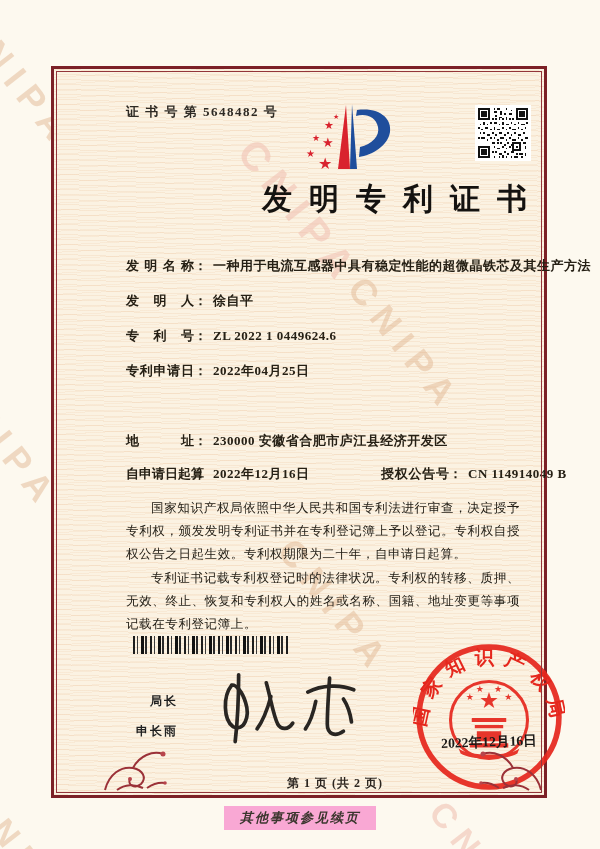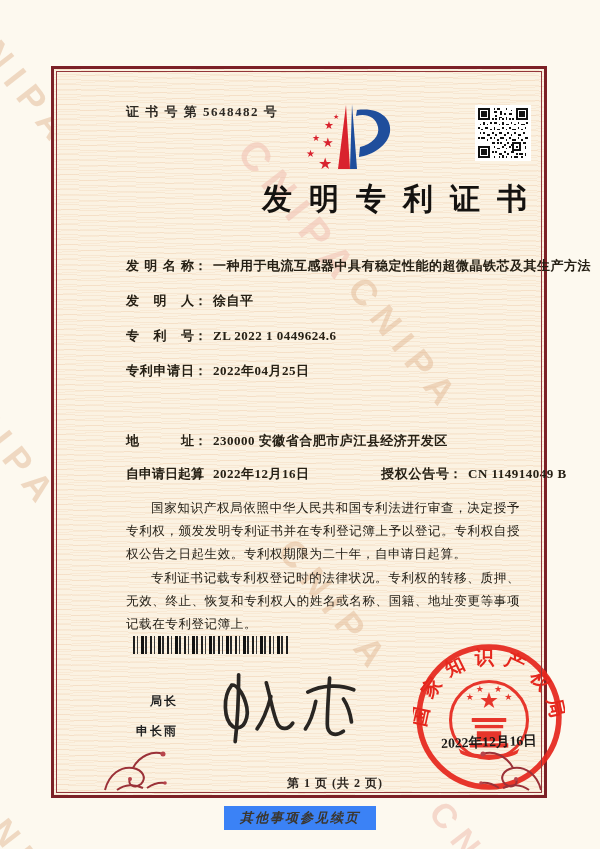--- a/index.html
+++ b/index.html
@@ -100,21 +100,21 @@
   .page-note {
     position:absolute; left:0; right:0; top:706px; text-align:center;
     font-size:12px; letter-spacing:1px; color:#2c2620; font-weight:600;padding-left:24px;
   }
   .corner-flourish { position:absolute; bottom:1px; width:64px; height:54px; z-index:2; }
   .corner-flourish.fl-left  { left:1px; }
   .corner-flourish.fl-right { right:1px; transform:scaleX(-1); }
 
   .footer-note-wrap { position:absolute; left:0; right:0; top:806px; text-align:center; z-index:1; }
   .footer-note {
-    display:inline-block; background:#3b82f6; padding:3px 16px;
+    display:inline-block; background:#f9a8d4; padding:3px 16px;
     font-size:13px; font-style:italic; letter-spacing:2px; color:#3b362e; font-weight:600;
   }
 </style>
 </head>
 <body>
 
 <span class="wm wm-warm" style="left:-16px; top:4px;  font-size:36px;">CNIPA</span>
 <span class="wm wm-warm" style="left:-30px; top:366px; font-size:36px;">CNIPA</span>
 <span class="wm wm-warm" style="left:-8px;  top:784px; font-size:34px;">CNIPA</span>
 <span class="wm wm-pink" style="left:452px; top:794px; font-size:34px;">CNIPA</span>

